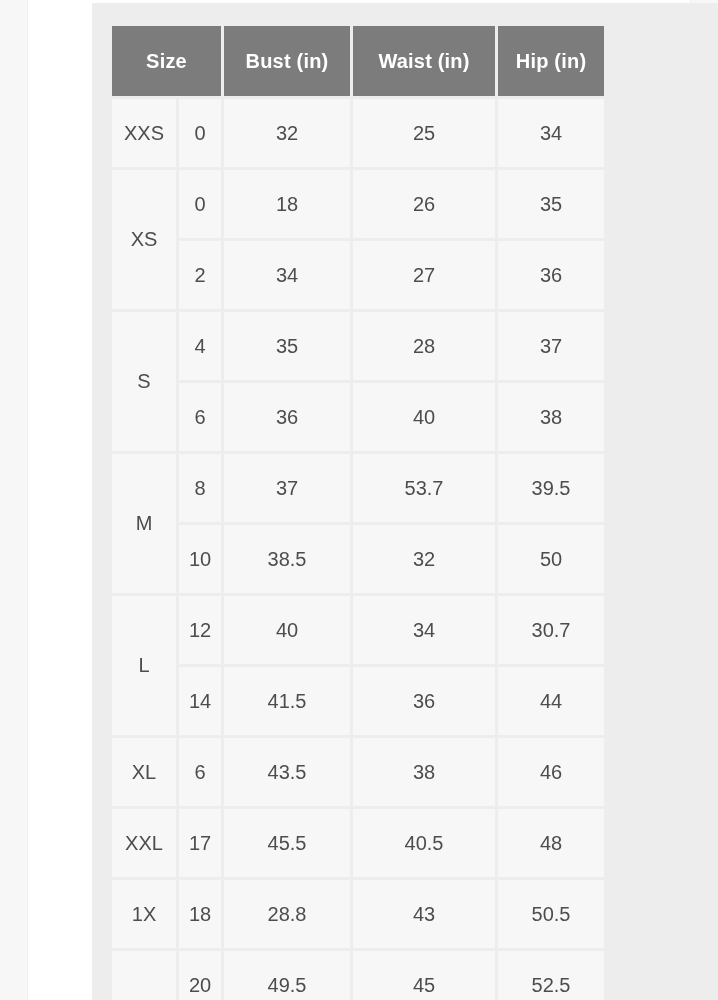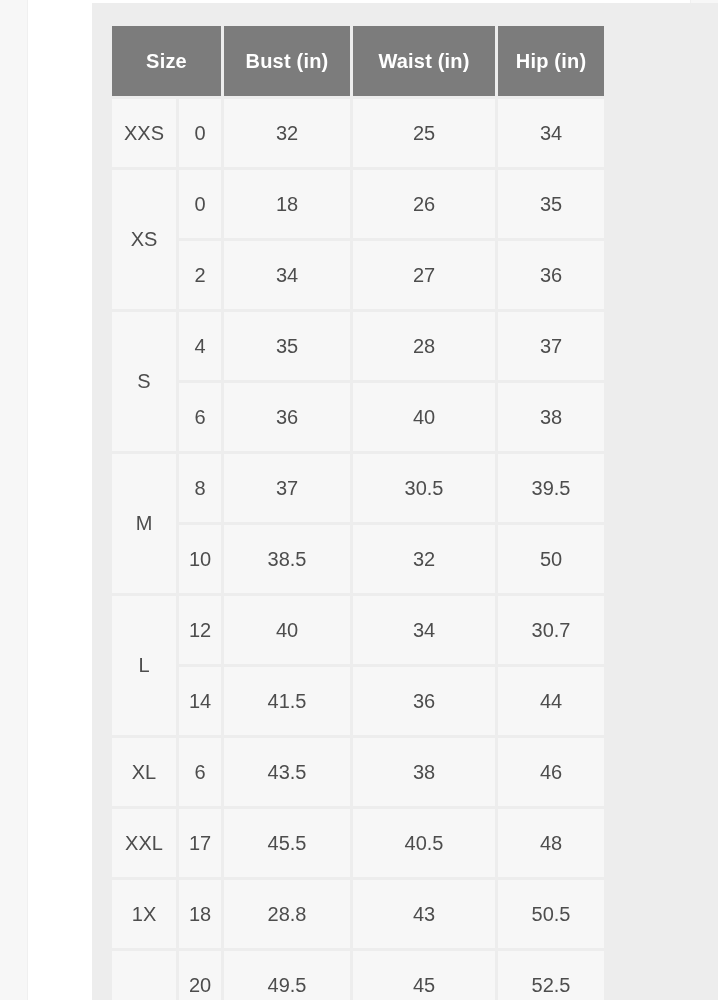--- a/index.html
+++ b/index.html
@@ -162,21 +162,21 @@
             <tr>
               <td>6</td>
               <td>36</td>
               <td>40</td>
               <td>38</td>
             </tr>
             <tr>
               <td class="size-label" rowspan="2">M</td>
               <td>8</td>
               <td>37</td>
-              <td>30.5</td>
+              <td>53.7</td>
               <td>39.5</td>
             </tr>
             <tr>
               <td>10</td>
               <td>38.5</td>
               <td>32</td>
               <td>50</td>
             </tr>
             <tr>
               <td class="size-label" rowspan="2">L</td>

